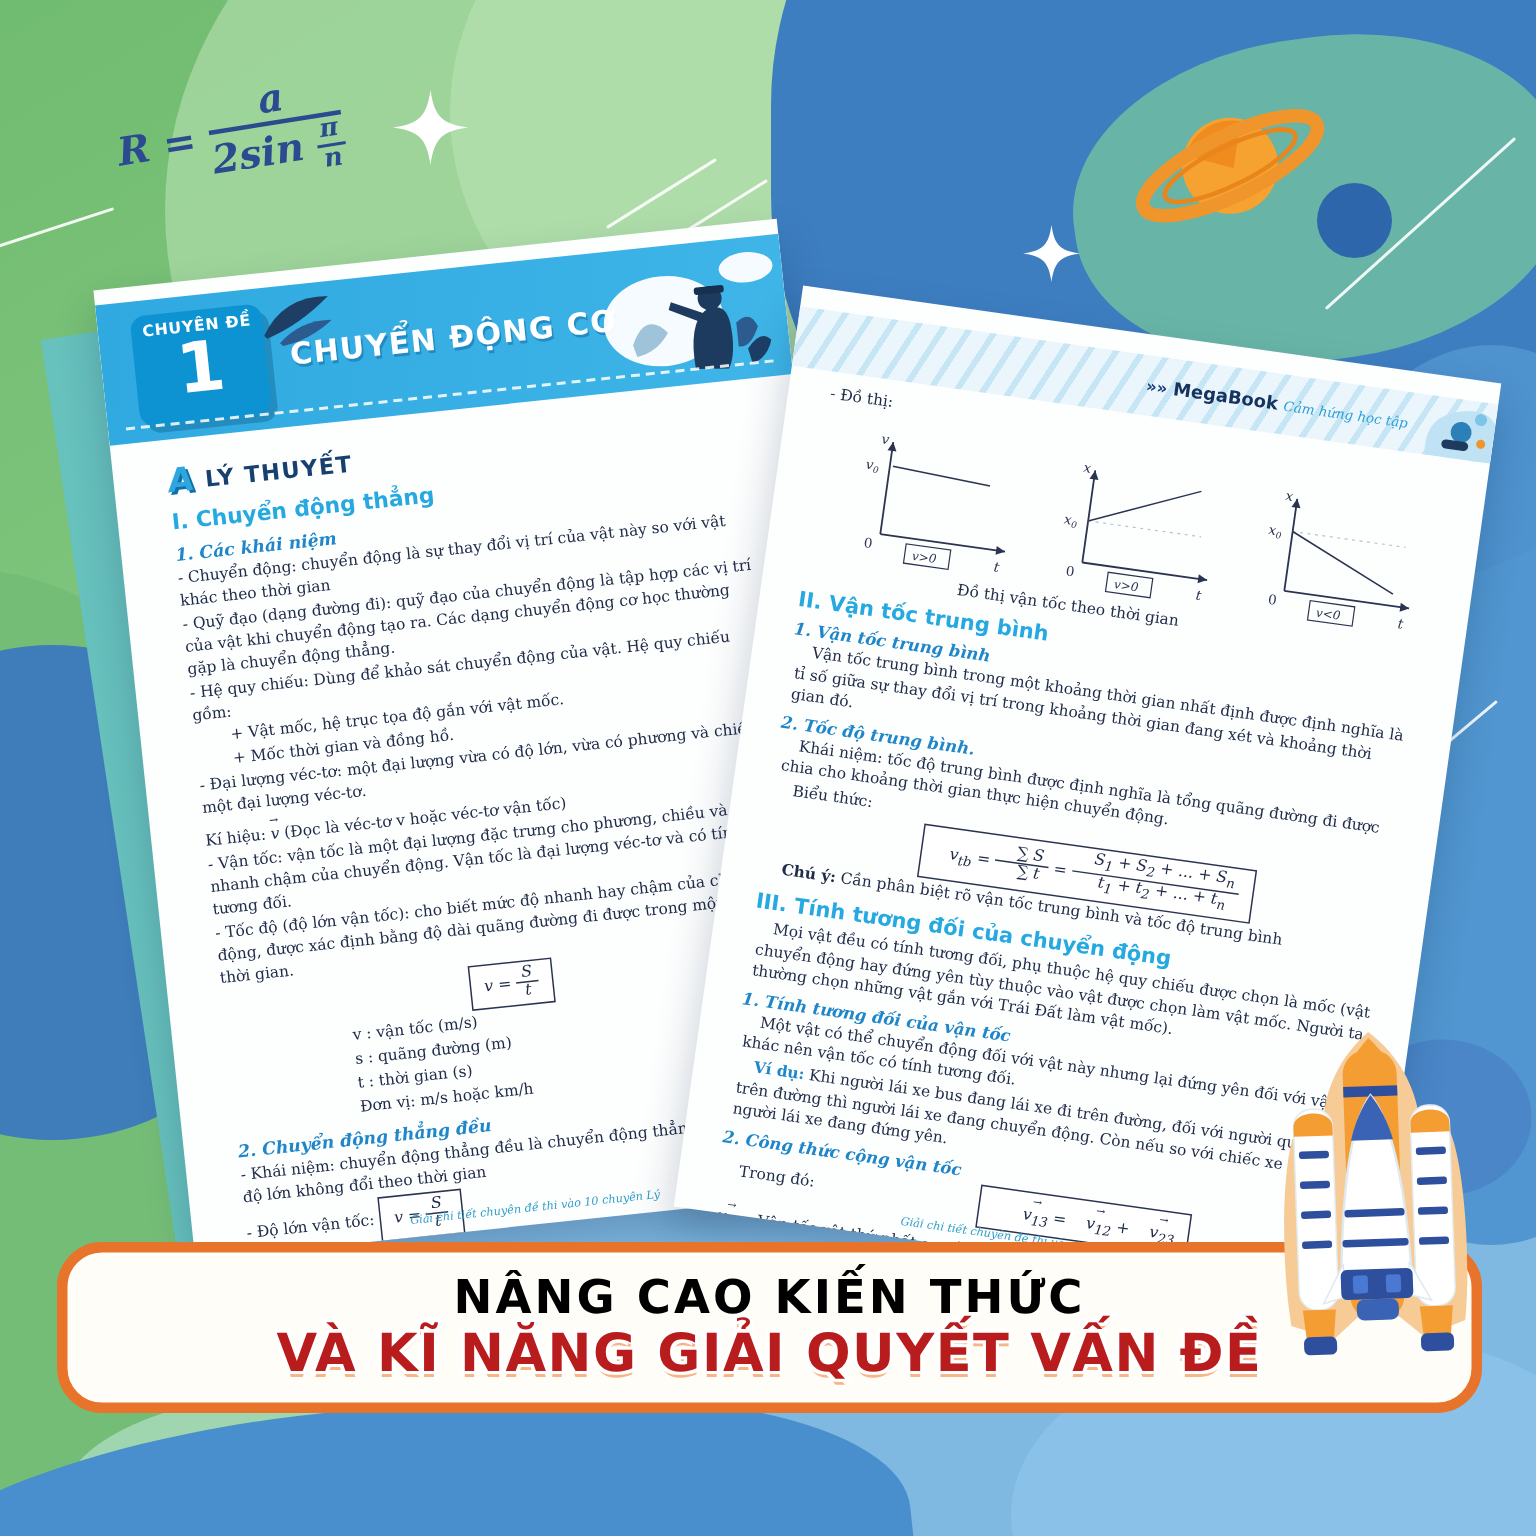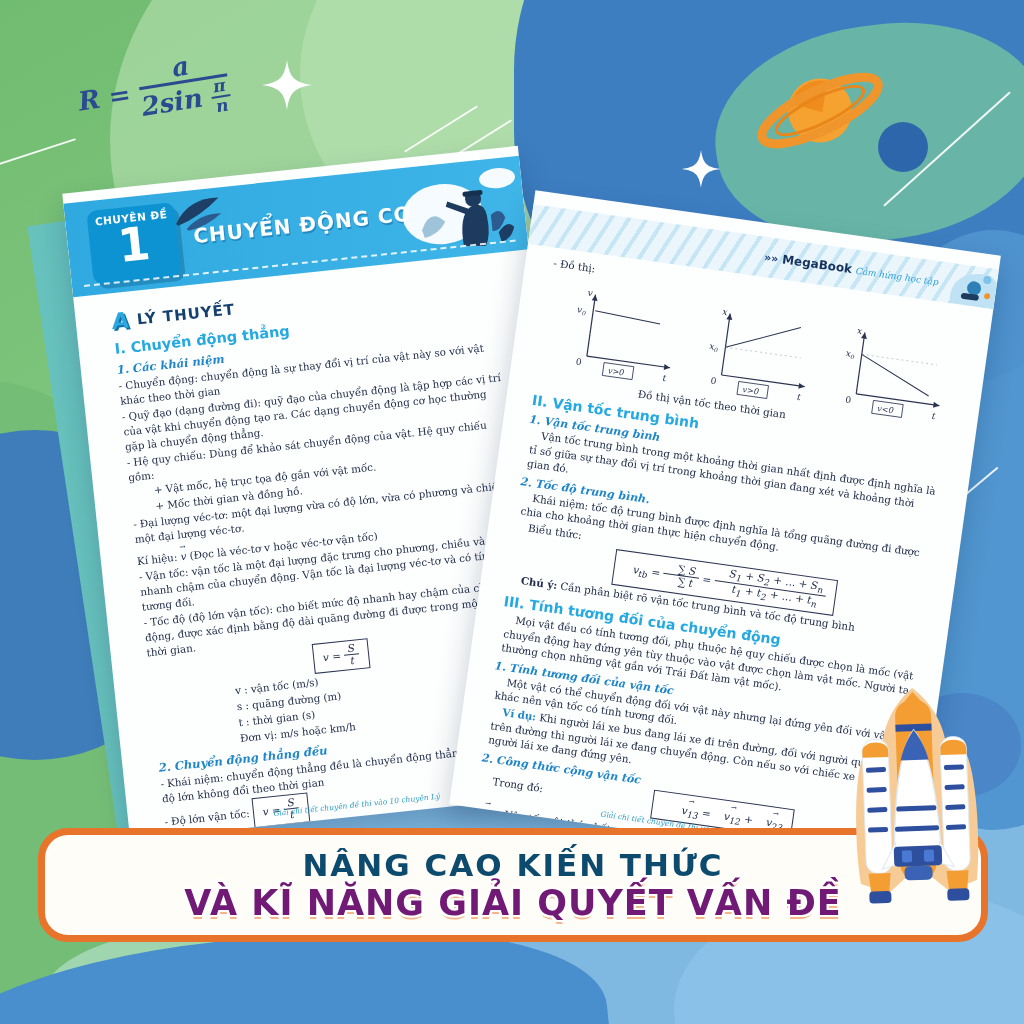--- a/index.html
+++ b/index.html
@@ -81,22 +81,22 @@
   .graph-row{display:flex;gap:14px;margin:8px 10px 0 46px;align-items:flex-start;}
   .gcap{font-size:10.3px;color:#202c49;margin:2px 0 0 130px;}
   .rtxt{font-size:10.3px;line-height:1.42;color:#202c49;margin:1px 26px 1px 30px;text-indent:10px;}
   .rh-cyan{font-family:"DejaVu Sans",sans-serif;font-weight:800;color:#25a9e0;font-size:14px;margin:7px 0 2px 26px;}
   .rh-blue{font-weight:bold;font-style:italic;color:#1f86c9;font-size:11px;margin:5px 0 1px 26px;}
   .vdef{font-size:10.3px;line-height:1.5;color:#202c49;margin:3px 26px 3px 30px;}
   .exlabel{color:#1f86c9;font-weight:bold;}
   
   .banner{left:38px;top:828px;width:936px;height:100px;background:#fffdf8;border:7px solid #e8732a;
     border-radius:30px;z-index:50;display:flex;flex-direction:column;align-items:center;justify-content:center;}
-  .banner-l1{font-family:"DejaVu Sans",sans-serif;font-weight:900;color:#0c4a6e;font-size:31px;letter-spacing:2px;}
-  .banner-l2{font-family:"DejaVu Sans",sans-serif;font-weight:900;color:#701a75;font-size:35px;letter-spacing:1px;
+  .banner-l1{font-family:"DejaVu Sans",sans-serif;font-weight:900;color:#000000;font-size:31px;letter-spacing:2px;}
+  .banner-l2{font-family:"DejaVu Sans",sans-serif;font-weight:900;color:#b91c1c;font-size:35px;letter-spacing:1px;
     -webkit-text-stroke:5px #fff;paint-order:stroke fill;
     text-shadow:-2px -2px 0 #fff,2px -2px 0 #fff,-2px 2px 0 #fff,2px 2px 0 #fff,0 4px 0 rgba(238,122,44,.55);}
   .rocket{left:836px;top:686px;z-index:60;transform:rotate(-2deg);}
   .sparkle{position:absolute;}
 </style>
 </head>
 <body>
 
 <div class="abs bg-green-main"></div>
 <div class="abs bg-green-left"></div>

